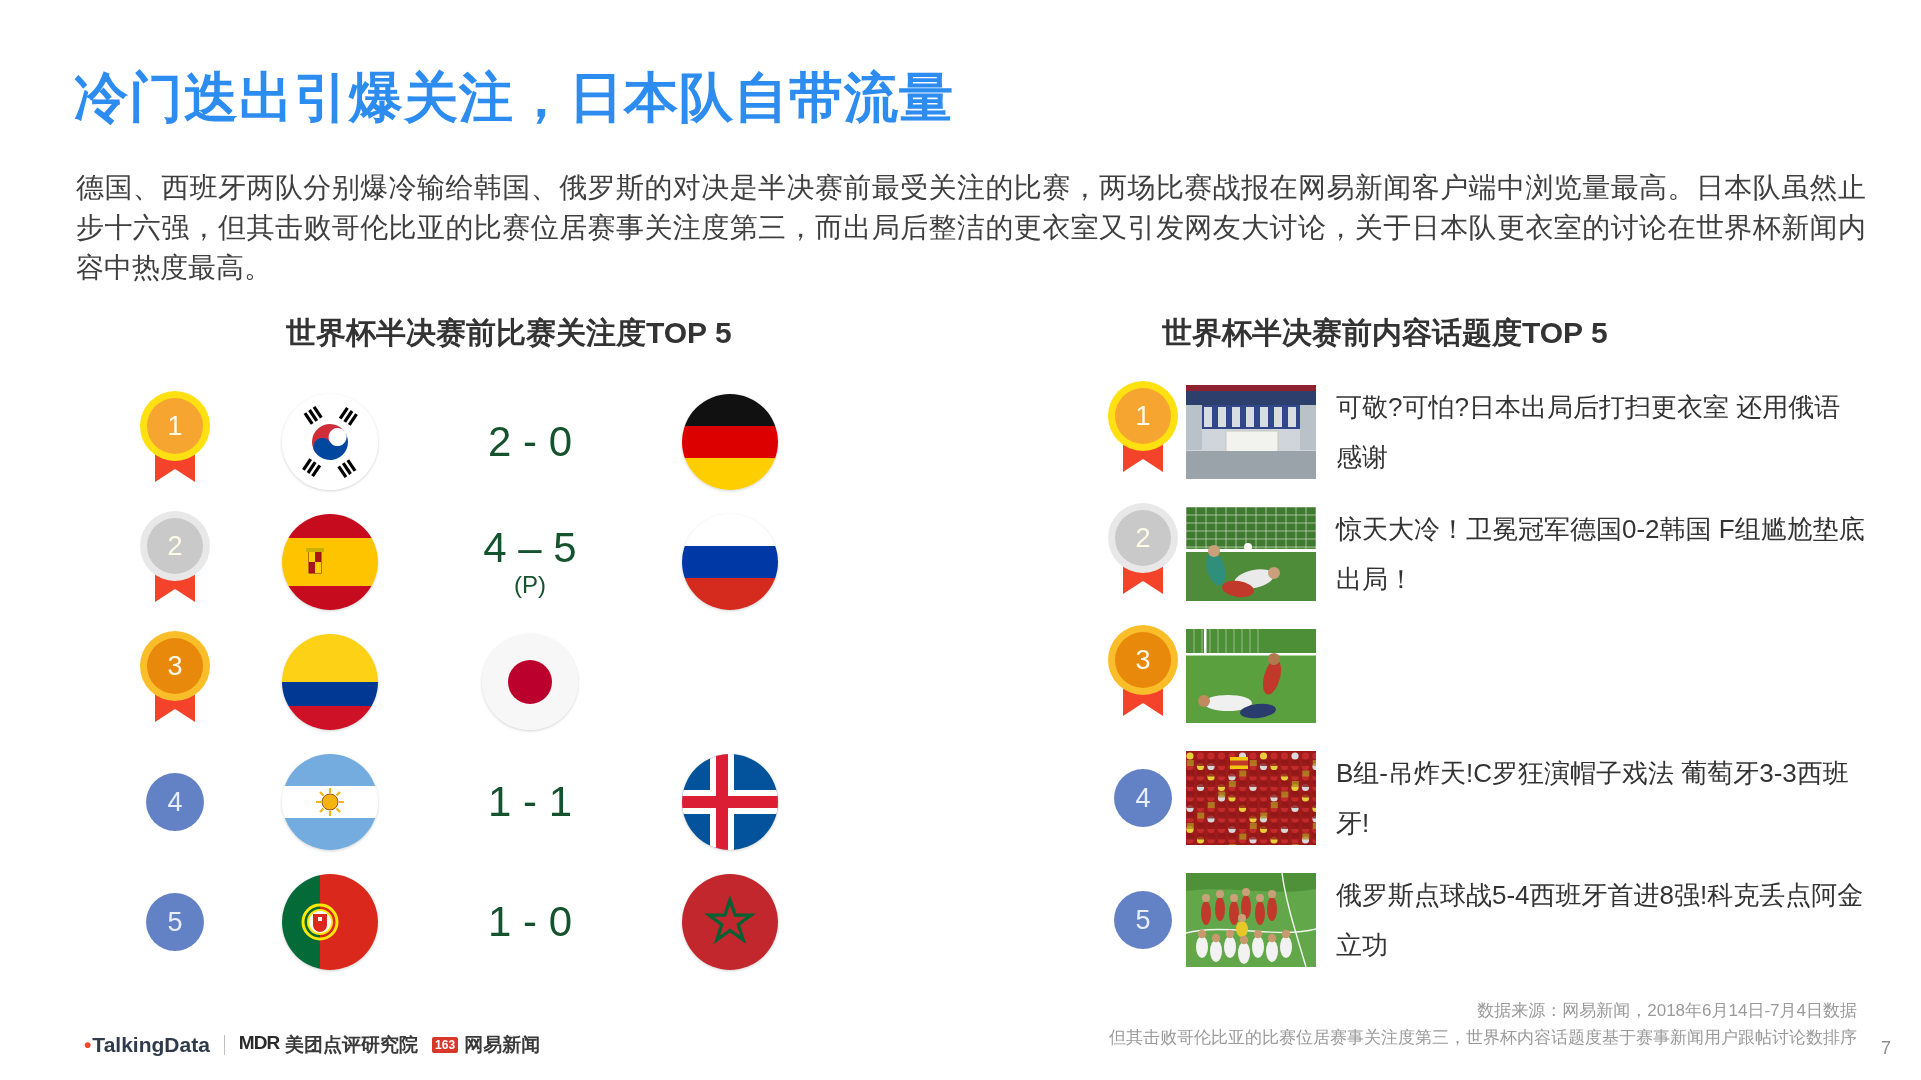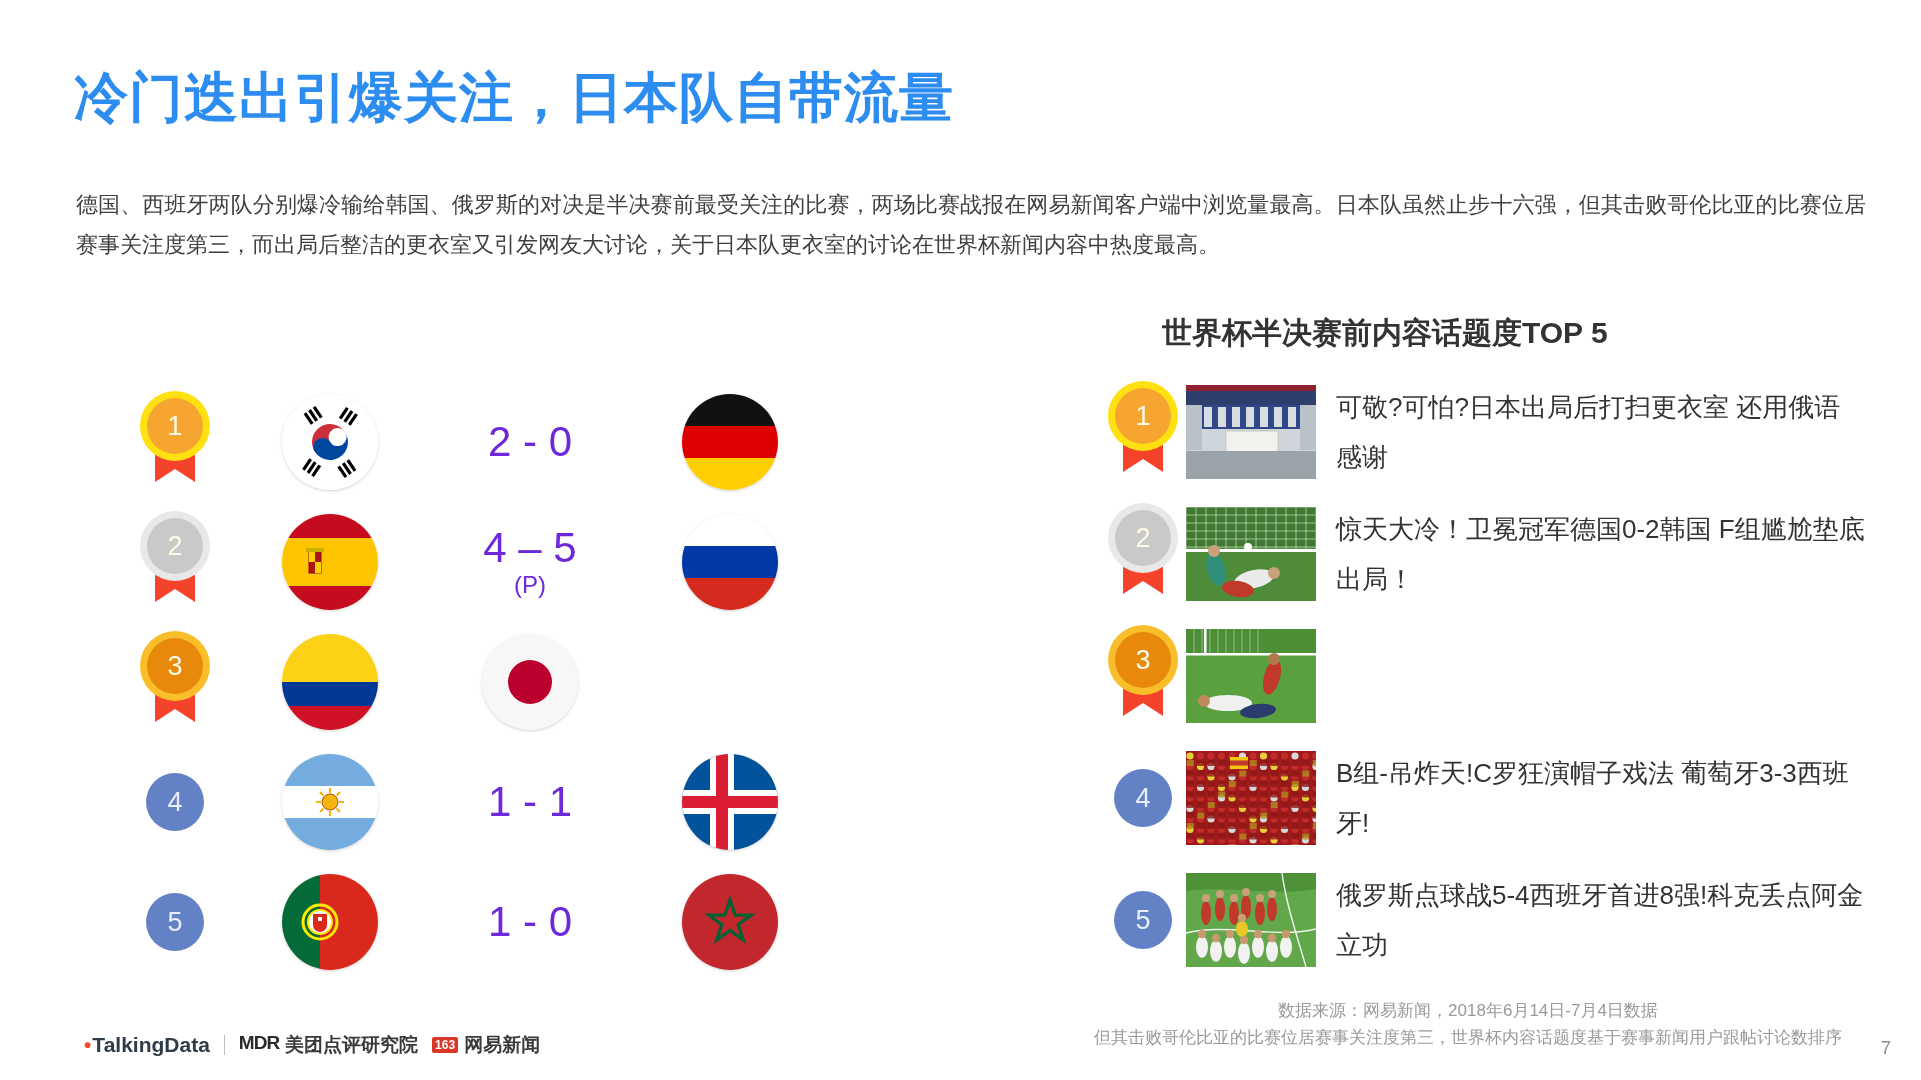--- a/index.html
+++ b/index.html
@@ -15,22 +15,22 @@
 
   
   .title{
     position:absolute;left:74px;top:62px;
     font-size:54px;font-weight:bold;
     color:#2d8cf0;
     letter-spacing:1px;
     white-space:nowrap;
   }
   .intro{
-    position:absolute;left:76px;top:185px;width:1790px;
-    font-size:22px;line-height:40px;color:#3f3f3f;
+    position:absolute;left:76px;top:168px;width:1790px;
+    font-size:28px;line-height:40px;color:#3f3f3f;
     text-align:justify;
   }
 
   
   .sec-title{
     position:absolute;top:313px;
     font-size:30px;font-weight:bold;color:#333;
     white-space:nowrap;
   }
   .sec-title.left{left:286px;}
@@ -39,21 +39,21 @@
   
   .left-panel{position:absolute;left:120px;top:382px;width:800px;}
   .match-row{
     position:relative;height:120px;
     display:flex;align-items:center;
   }
   .rank-cell{width:110px;display:flex;justify-content:center;align-items:center;}
   .flag-cell{width:200px;display:flex;justify-content:center;align-items:center;}
   .score-cell{
     width:200px;text-align:center;
-    font-size:42px;color:#6d28d9;line-height:1.05;
+    font-size:42px;color:#14532d;line-height:1.05;
     font-weight:300;
   }
   .score-sub{display:block;font-size:24px;margin-top:2px;}
 
   
   .medal{position:relative;width:62px;height:88px;}
   .medal .ribbon{
     position:absolute;left:11px;top:38px;width:40px;height:46px;
     background:#f4432a;
     clip-path:polygon(0 0,100% 0,100% 100%,50% 72%,0 100%);
@@ -92,22 +92,22 @@
     overflow:hidden;position:relative;background:#4a6a3c;
   }
   .news-thumb svg{display:block;width:130px;height:94px;}
   .news-text{
     font-size:26px;line-height:50px;color:#333;
     max-width:530px;
   }
 
   
   .source{
-    position:absolute;right:79px;top:997px;
-    text-align:center;font-size:17px;color:#9a9a9a;line-height:27px;
+    position:absolute;right:64px;top:997px;
+    text-align:right;font-size:17px;color:#9a9a9a;line-height:27px;
     white-space:nowrap;
   }
   .page-num{
     position:absolute;right:30px;top:1038px;
     font-size:18px;color:#8d8d8d;
   }
   .logos{
     position:absolute;left:84px;top:1032px;
     display:flex;align-items:center;gap:14px;
   }
@@ -123,20 +123,21 @@
   }
 </style>
 </head>
 <body>
 
 <div class="slide">
 
   <div class="title">冷门迭出引爆关注，日本队自带流量</div>
   <div class="intro">德国、西班牙两队分别爆冷输给韩国、俄罗斯的对决是半决赛前最受关注的比赛，两场比赛战报在网易新闻客户端中浏览量最高。日本队虽然止步十六强，但其击败哥伦比亚的比赛位居赛事关注度第三，而出局后整洁的更衣室又引发网友大讨论，关于日本队更衣室的讨论在世界杯新闻内容中热度最高。</div>
 
+  <div class="sec-title left">世界杯半决赛前比赛关注度TOP 5</div>
   <div class="sec-title right">世界杯半决赛前内容话题度TOP 5</div>
 
   <div class="left-panel" id="left-panel">
       <div class="match-row">
         <div class="rank-cell">
           <div class="medal gold">
             <div class="ribbon"></div>
             <div class="disc">
               <span>1</span>
             </div>

